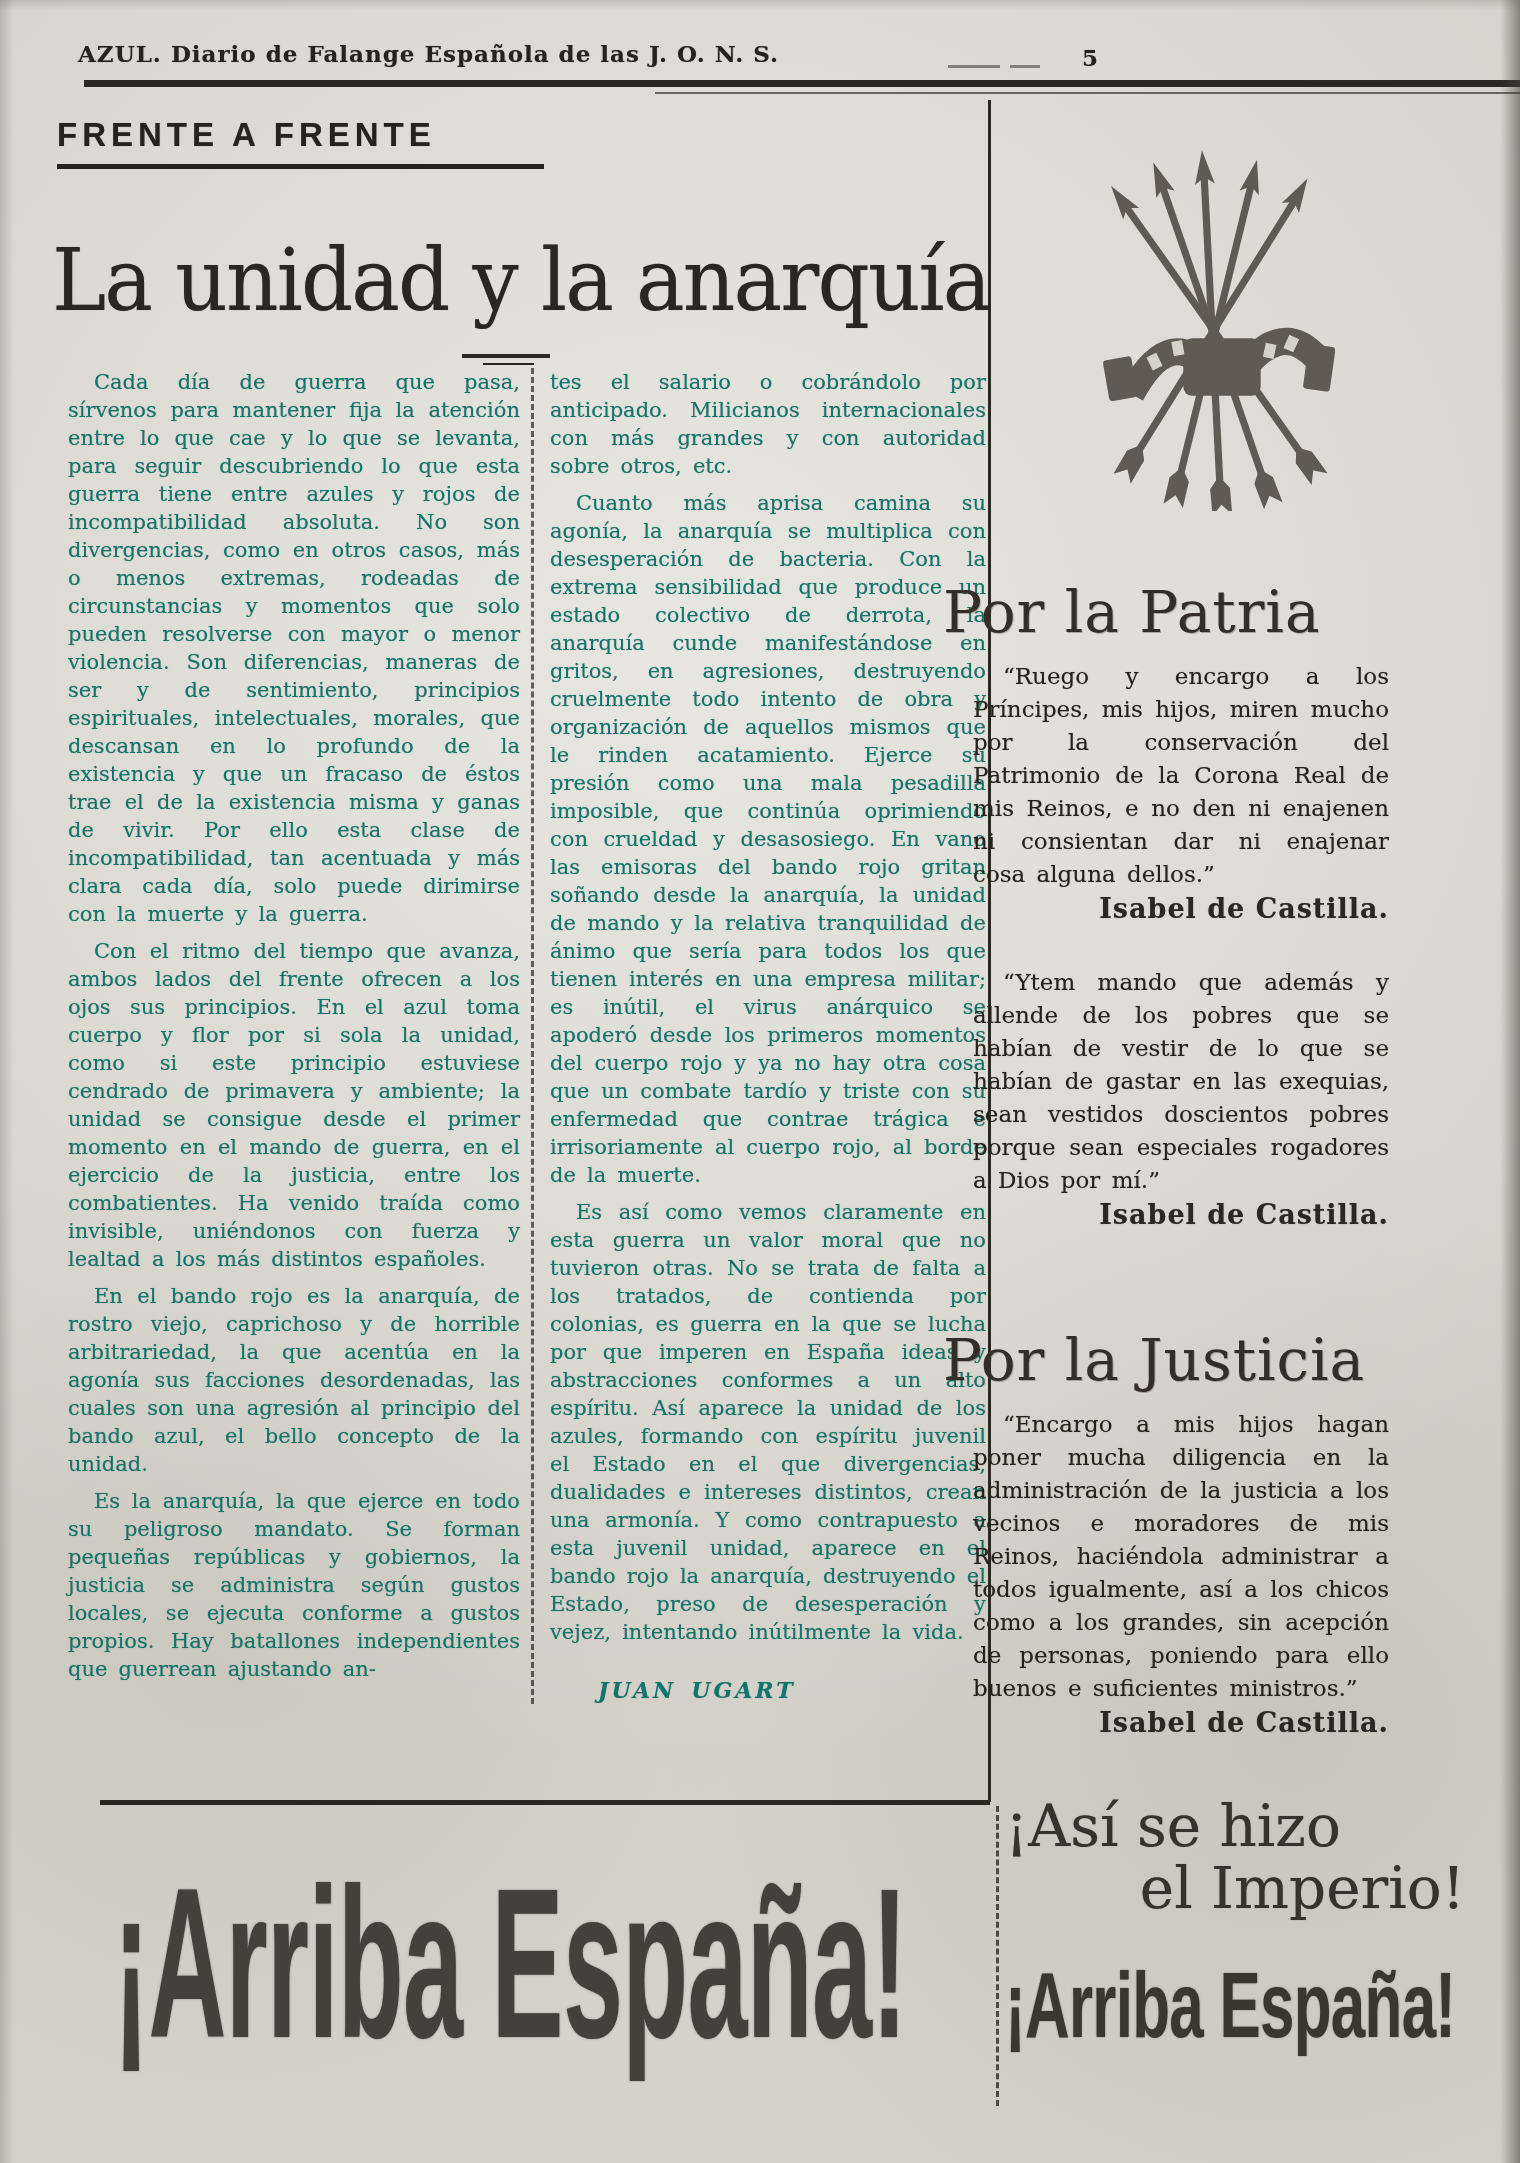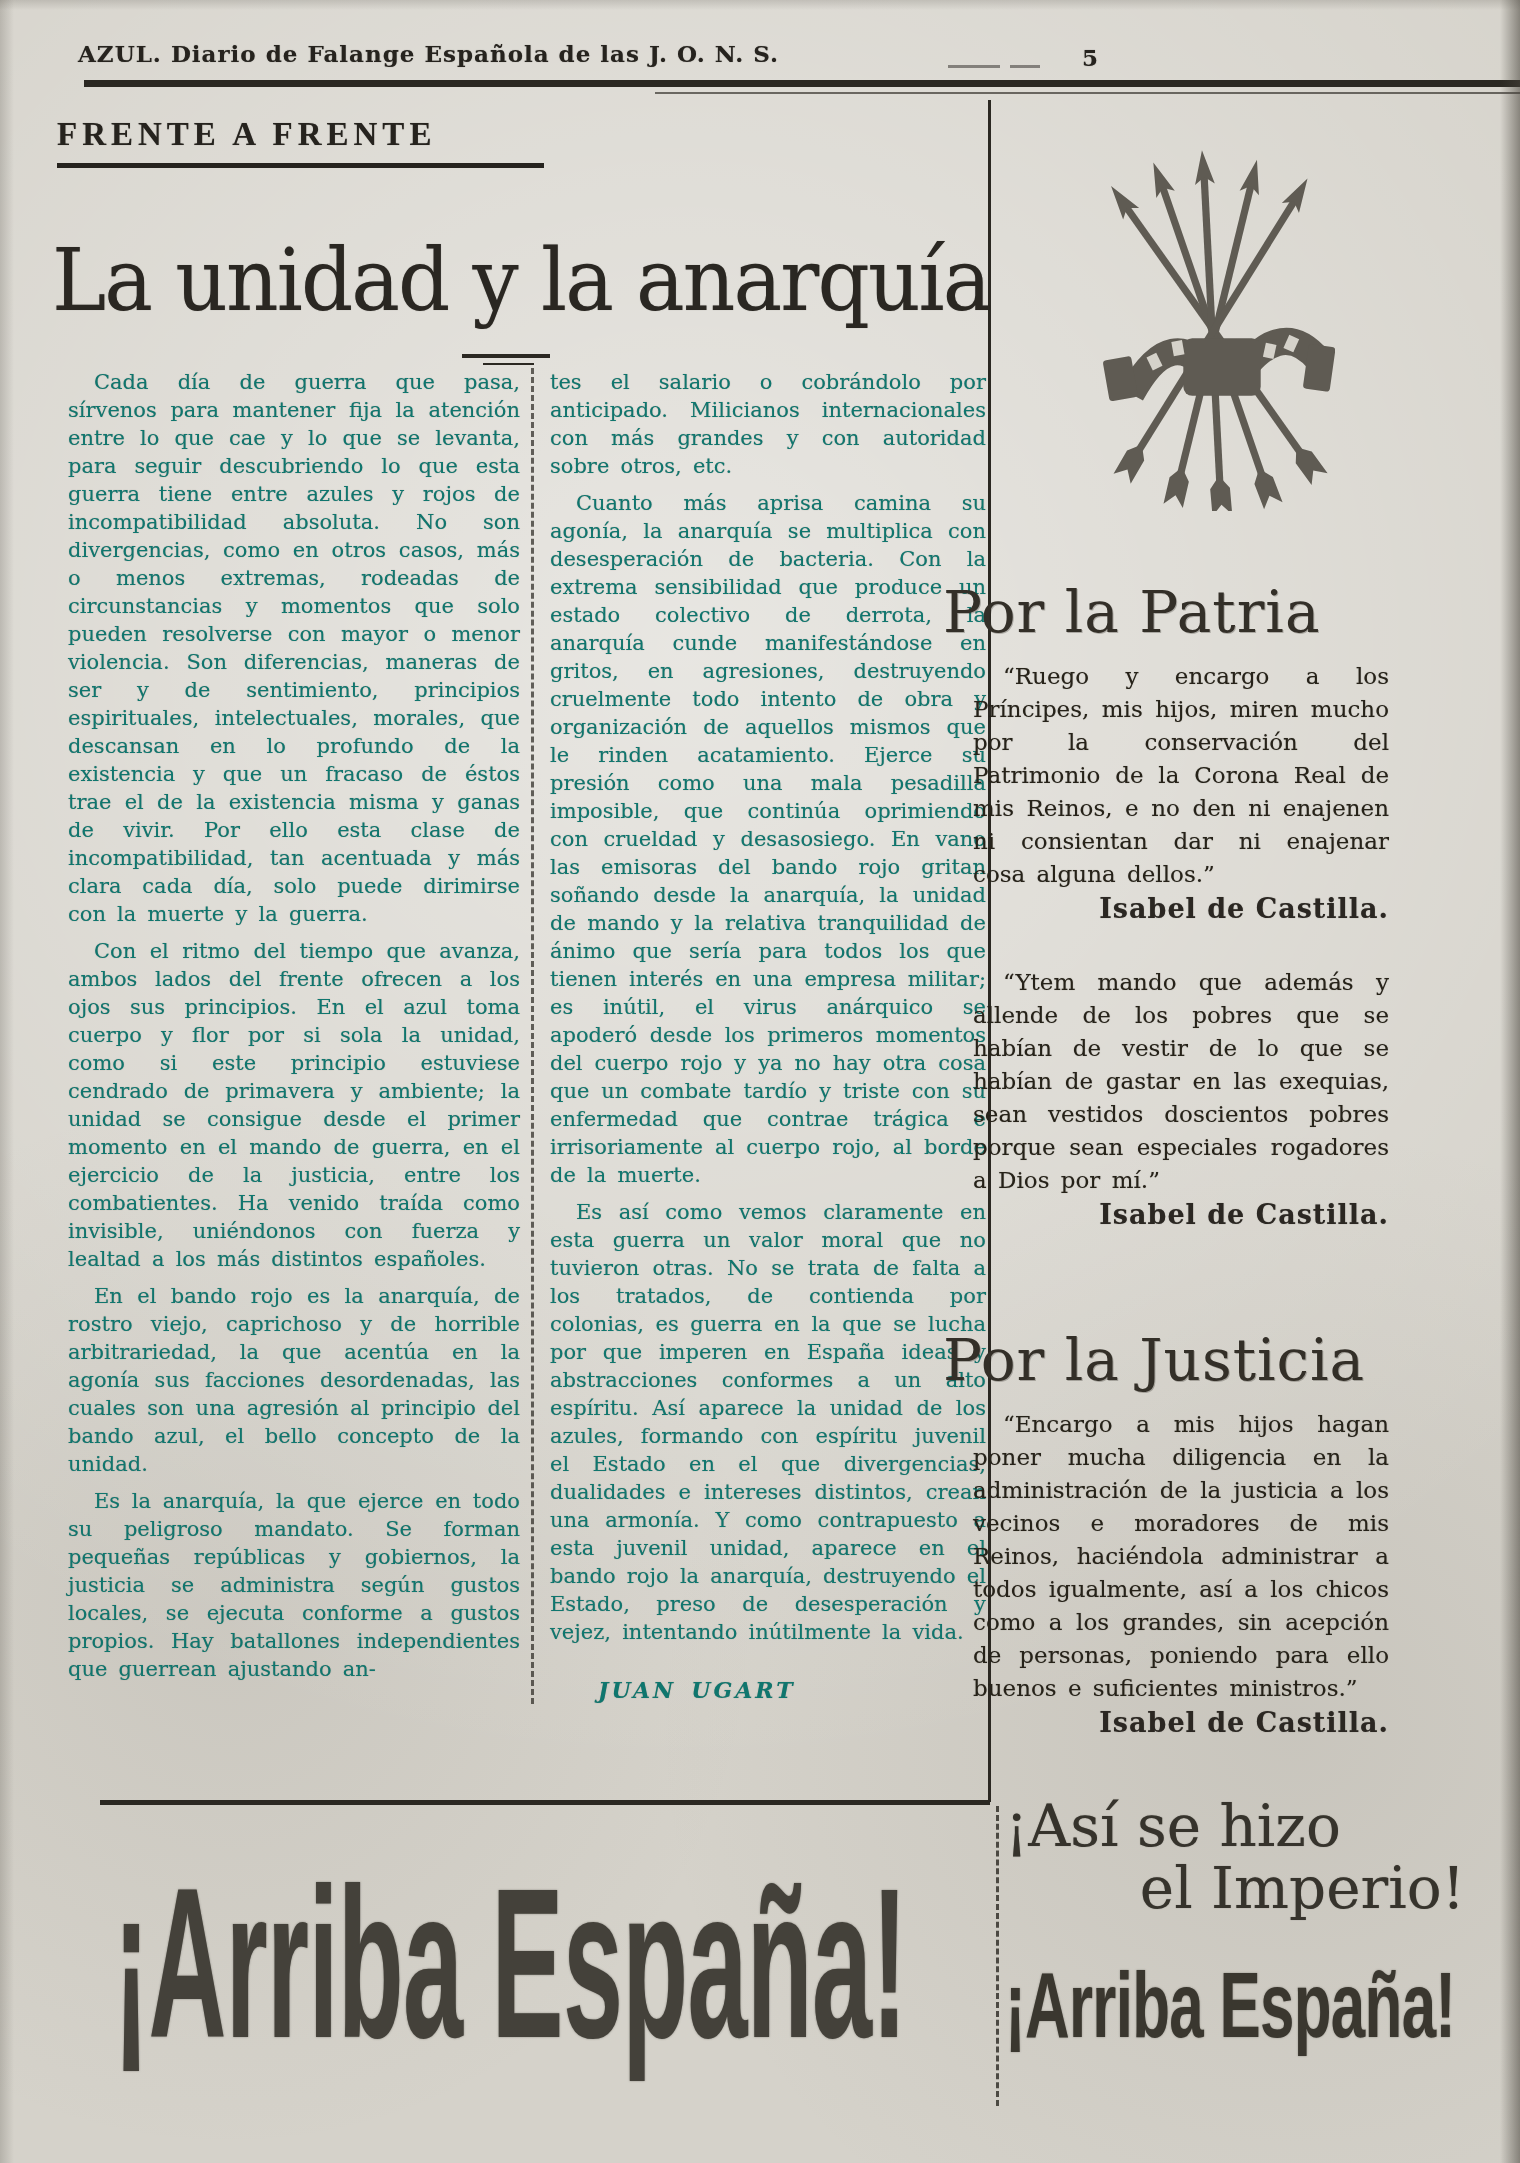--- a/index.html
+++ b/index.html
@@ -33,21 +33,21 @@
   .top-rule-thin{position:absolute;left:655px;top:92px;width:865px;height:2px;background:#2b2822;opacity:.65;}
 
   
   .main-divider{position:absolute;left:988px;top:100px;width:3px;height:1702px;background:#2b2822;}
   .bottom-rule{position:absolute;left:100px;top:1800px;width:890px;height:5px;background:#2b2822;}
   .bottom-dashed-divider{position:absolute;left:996px;top:1806px;height:300px;width:0;border-left:3px dashed rgba(43,40,34,.8);}
 
   
   .kicker{
     position:absolute;left:57px;top:116px;
-    font-family:Liberation Serif, serif;font-weight:bold;
+    font-family:Liberation Sans, sans-serif;font-weight:bold;
     font-size:33px;letter-spacing:5px;
     padding:0 108px 10px 0;border-bottom:5px solid #26231e;
     text-shadow:0 0 1px rgba(38,35,30,.4);
   }
   .headline{
     position:absolute;left:52px;top:230px;
     font-size:86px;letter-spacing:-2px;white-space:nowrap;
     transform:scaleX(.95);transform-origin:left;
     color:#2a2722;text-shadow:0 0 1px rgba(42,39,34,.4);
   }

